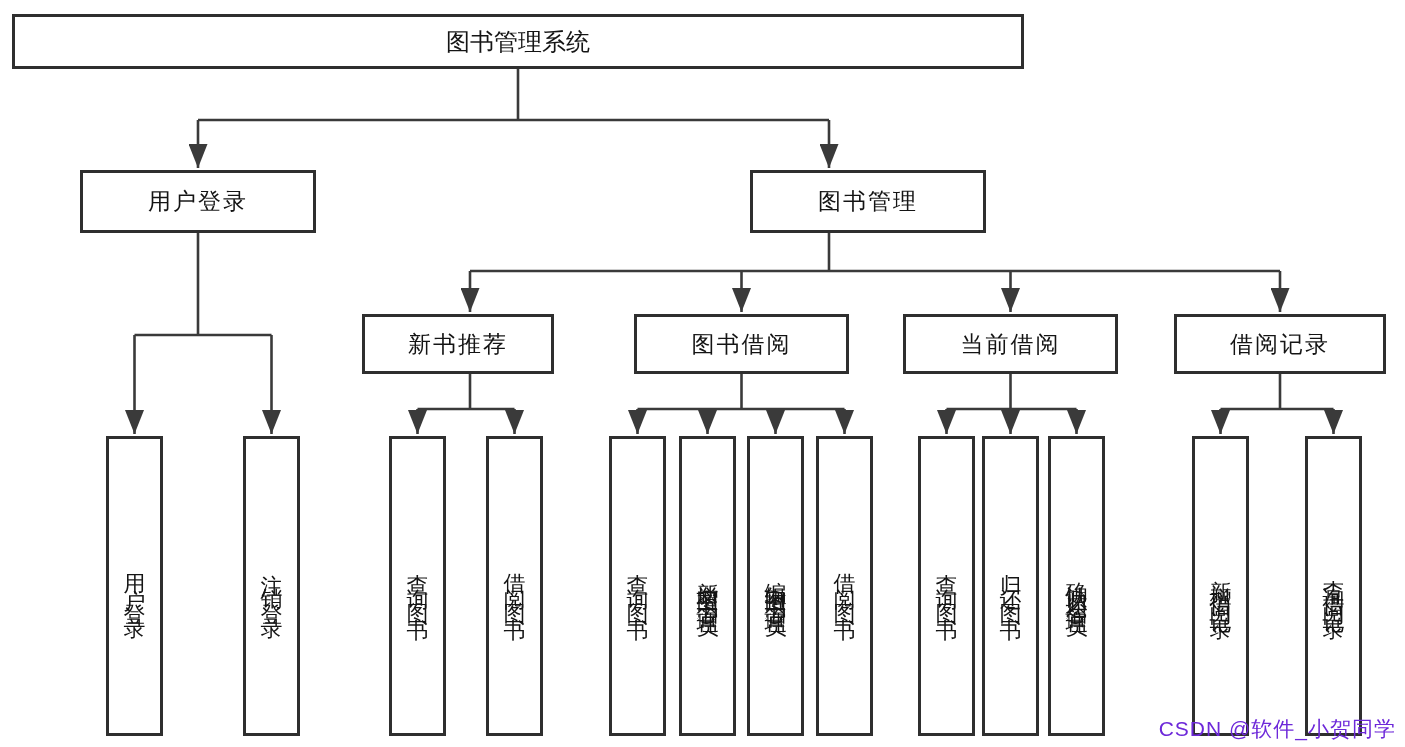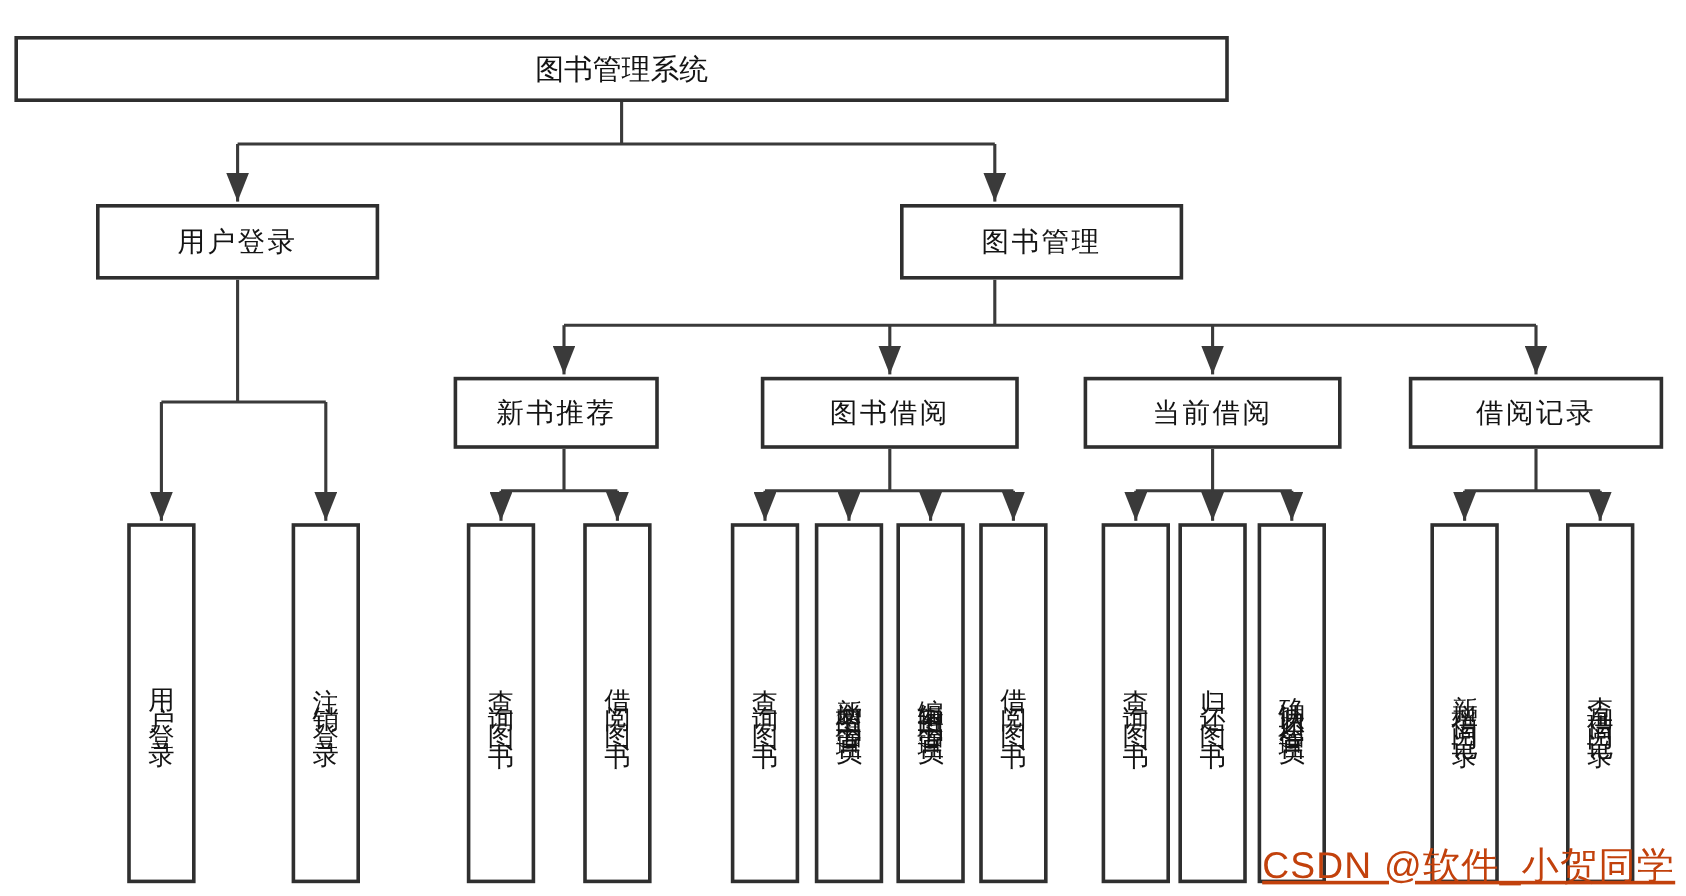--- a/index.html
+++ b/index.html
@@ -23,50 +23,49 @@
     background: #ffffff;
     border: 3px solid #2f2f2f;
     display: flex;
     align-items: center;
     justify-content: center;
     color: #141414;
     z-index: 1;
     text-align: center;
   }
   .h-label { font-size: 23px; letter-spacing: 2px; }
-  .root-box  { left: 12px;  top: 14px;  width: 1012px; height: 55px; font-size: 24px; margin-top: 16px; }
+  .root-box  { left: 12px;  top: 14px;  width: 1012px; height: 55px; font-size: 24px; }
   .l2-box    { top: 170px;  width: 236px; height: 63px; }
   .l2-user   { left: 80px; }
   .l2-book   { left: 711px; margin-left: 39px; }
   .l3-box    { top: 314px;  width: 215px; height: 60px; }
-  .l3-recommend { left: 378px; width: 171px; }
+  .l3-recommend { left: 362px; width: 192px; }
   .l3-borrow    { left: 634px; }
   .l3-current   { left: 903px; }
   .l3-records   { left: 1174px; width: 212px; }
   .leaf-box {
     top: 436px;
     width: 57px;
     height: 300px;
     writing-mode: vertical-rl;
     text-orientation: mixed;
     font-size: 22px;
   }
   .leaf-loose  { letter-spacing: 15px; }
   .leaf-medium { letter-spacing: 8px; }
   .leaf-tight  { letter-spacing: 5px; }
   .watermark {
     position: absolute;
     right: 9px;
     bottom: 4px;
-    font-size: 31px;
+    font-size: 21px;
     letter-spacing: 1px;
-    color: #c2410c;
+    color: #6d28d9;
     z-index: 3;
     white-space: nowrap;
-    text-decoration: underline;
   }
 </style>
 </head>
 <body>
 
 <div class="stage">
 
   <svg class="connector-layer" width="1405" height="747" viewBox="0 0 1405 747" stroke="#3a3a3a" stroke-width="2.6" fill="none">
     <defs>
       <marker id="arw" markerUnits="userSpaceOnUse" markerWidth="24" markerHeight="19" refX="24" refY="9.5" orient="auto">

